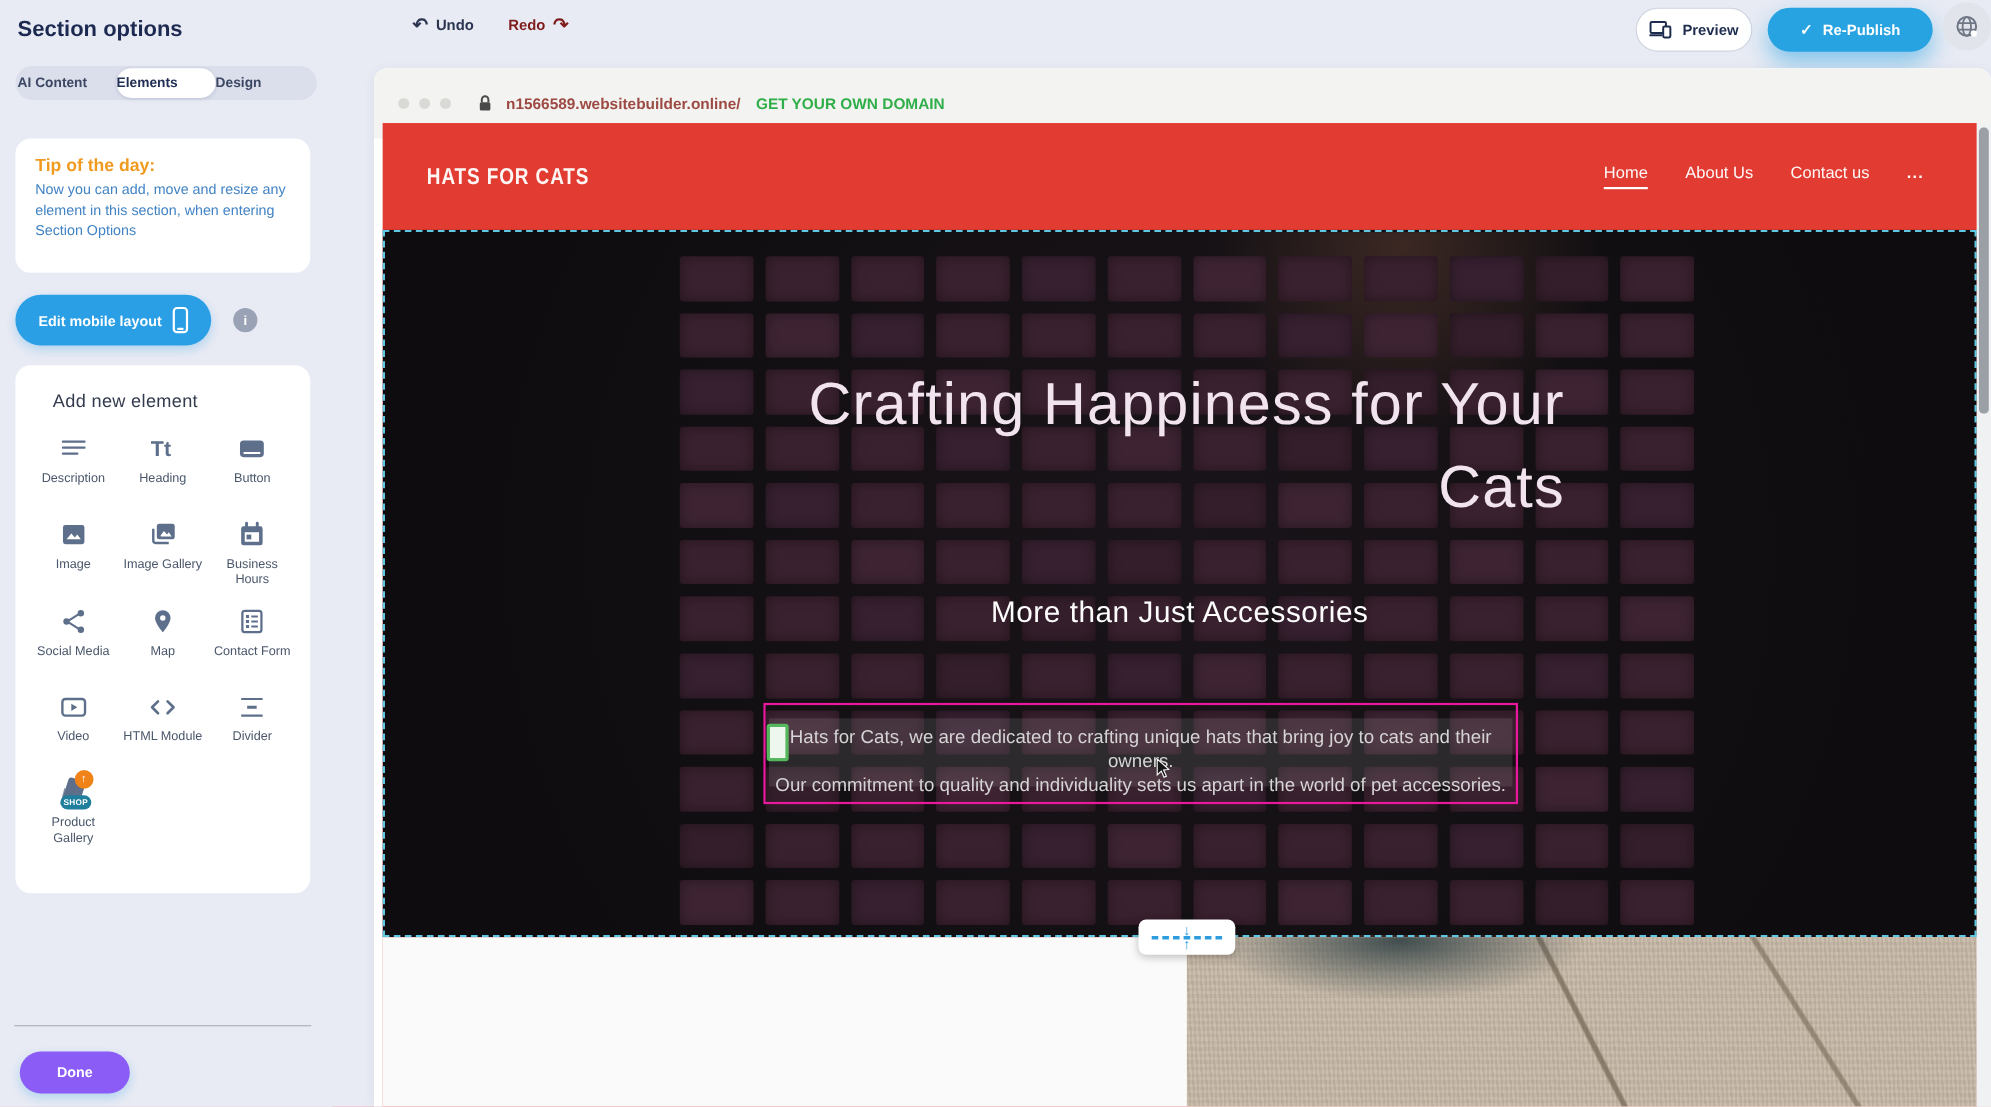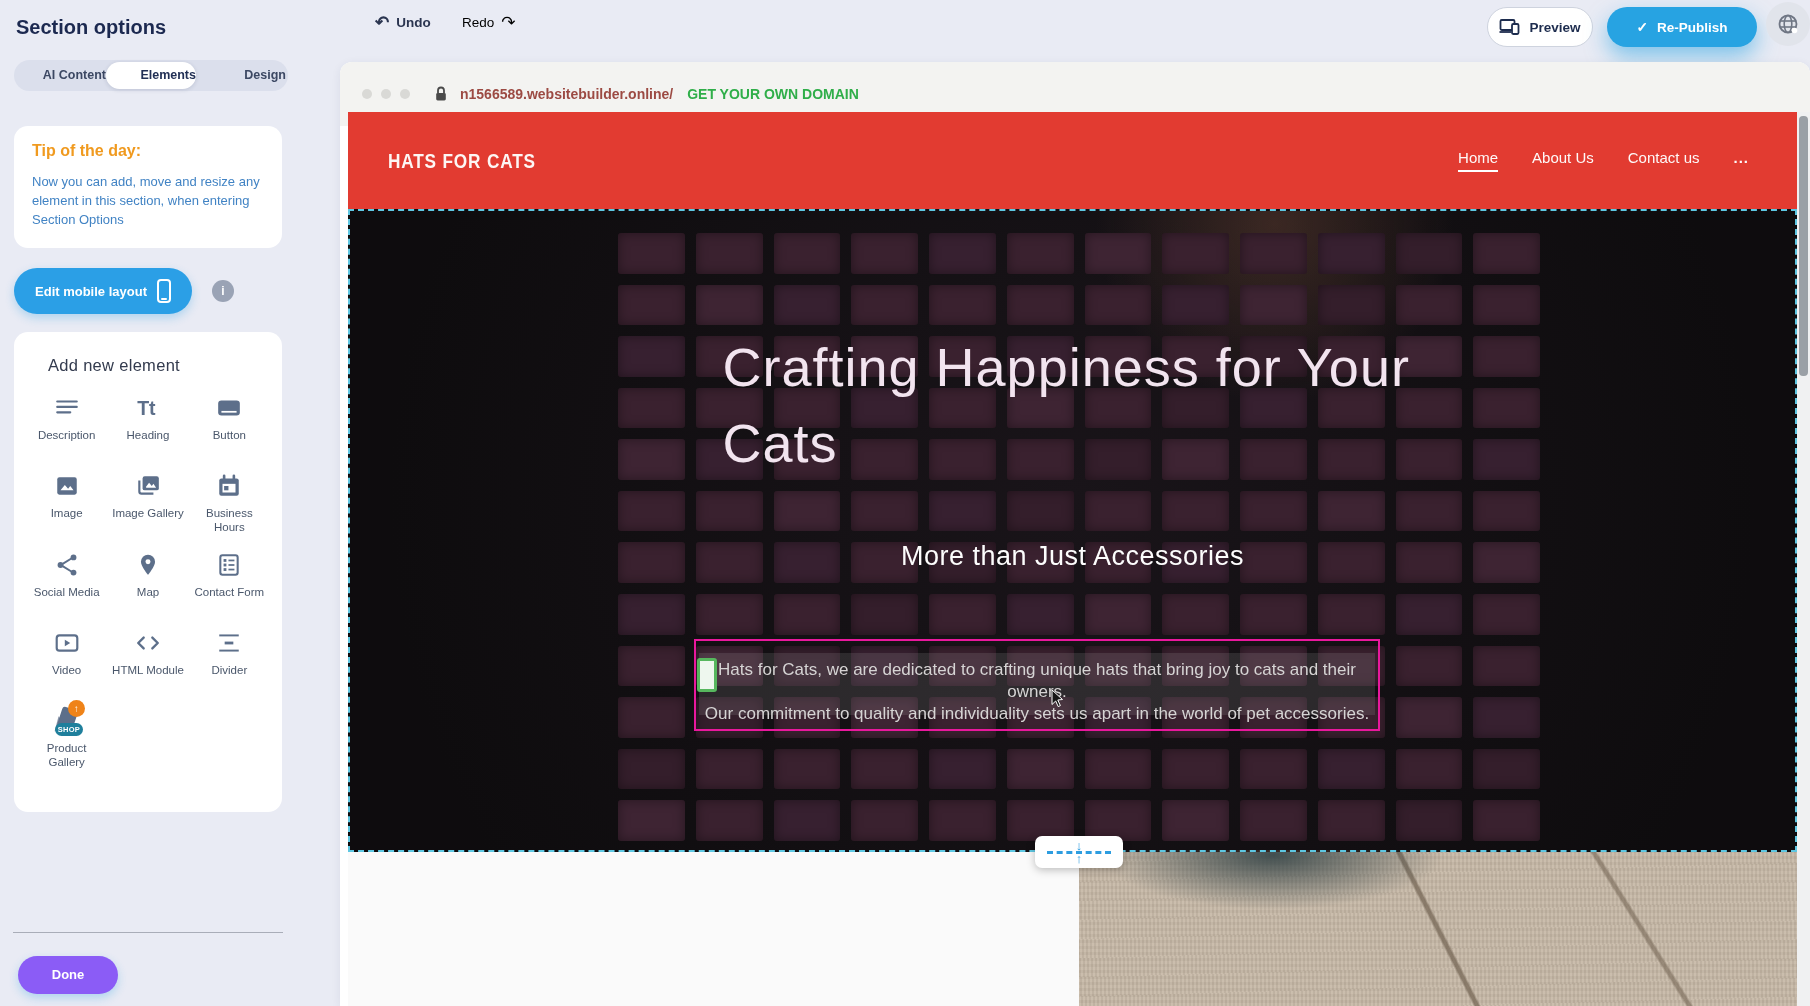--- a/index.html
+++ b/index.html
@@ -3,25 +3,25 @@
 <meta charset="utf-8">
 <style>
   * { margin:0; padding:0; box-sizing:border-box; }
   html,body { width:1810px; height:1006px; overflow:hidden;
     font-family:"Liberation Sans", sans-serif; background:#e9ebf4; }
 
   
   .left-panel { position:absolute; left:0; top:0; width:302px; height:1006px; background:#e9ebf4; z-index:5; }
   .panel-title { position:absolute; left:16px; top:16px; font-size:20px; font-weight:700; color:#1c2950; }
   .tabs { position:absolute; left:14px; top:60px; width:274px; height:31px; background:#dbdfec; border-radius:16px; display:flex; align-items:center; padding:2px; }
-  .tab { flex:1; text-align:right; font-size:12.5px; font-weight:700; color:#3c4863; height:27px; line-height:27px; border-radius:14px; cursor:pointer; }
+  .tab { flex:1; text-align:left; font-size:12.5px; font-weight:700; color:#3c4863; height:27px; line-height:27px; border-radius:14px; cursor:pointer; }
   .tab.active { background:#ffffff; color:#223055; box-shadow:0 1px 4px rgba(30,40,80,.15); }
 
   .tip-card { position:absolute; left:14px; top:126px; width:268px; height:122px; background:#ffffff; border-radius:14px; padding:16px 18px; }
-  .tip-title { color:#f09a1f; font-weight:700; font-size:16px; margin-bottom:13px; }
+  .tip-title { color:#f09a1f; font-weight:700; font-size:16px; margin-bottom:3px; }
   .tip-body { color:#4183c4; font-size:13px; line-height:1.45; }
 
   .mobile-btn { position:absolute; left:14px; top:268px; width:178px; height:46px; background:#2b9fe6; border-radius:24px; display:flex; align-items:center; justify-content:center; gap:10px; cursor:pointer; box-shadow:0 4px 10px rgba(43,159,230,.3); }
   .mobile-btn span.lbl { color:#fff; font-size:13px; font-weight:700; }
   .phone-glyph { width:14px; height:24px; border:2px solid #fff; border-radius:4px; position:relative; }
   .phone-glyph:after { content:""; position:absolute; left:2px; bottom:1px; width:6px; height:2px; background:#fff; border-radius:1px; }
   .info-dot { position:absolute; left:212px; top:280px; width:22px; height:22px; border-radius:50%; background:#9aa3b5; color:#fff; font-size:12px; font-weight:700; text-align:center; line-height:22px; cursor:pointer; }
 
   .add-card { position:absolute; left:14px; top:332px; width:268px; height:480px; background:#ffffff; border-radius:14px; padding-top:24px; }
   .add-title { margin-left:34px; font-size:16.5px; color:#333b4e; letter-spacing:.3px; }
@@ -36,21 +36,21 @@
   .pg-shop { position:absolute; left:6px; bottom:0; background:#1f7f9c; color:#fff; font-size:7.5px; font-weight:700; padding:2px 3px; border-radius:8px; letter-spacing:.3px; }
   .pg-up { position:absolute; top:-6px; right:0; width:17px; height:17px; border-radius:50%; background:#ef8318; color:#fff; font-size:10px; font-weight:700; text-align:center; line-height:17px; }
 
   .panel-divider { position:absolute; left:13px; top:932px; width:270px; height:0; border-top:1.5px solid #a9adb8; }
   .done-btn { position:absolute; left:18px; top:956px; width:100px; height:38px; background:#8b5cf6; border-radius:19px; color:#fff; font-size:13px; font-weight:700; text-align:center; line-height:38px; cursor:pointer; box-shadow:0 4px 10px rgba(43,159,230,.3); }
 
   
   .topbar { position:absolute; left:302px; top:0; right:0; height:62px; }
   .undo-btn { position:absolute; left:73px; top:12px; display:flex; align-items:center; gap:7px; cursor:pointer; color:#2b3550; font-size:13.5px; font-weight:700; }
   .undo-glyph { font-size:17px; font-weight:700; }
-  .redo-btn { position:absolute; left:160px; top:12px; display:flex; align-items:center; gap:7px; cursor:pointer; color:#000000; font-size:13.5px; font-weight:400; }
+  .redo-btn { position:absolute; left:160px; top:12px; display:flex; align-items:center; gap:7px; cursor:pointer; color:#7f1d1d; font-size:13.5px; font-weight:700; }
   .redo-glyph { font-size:17px; }
   .preview-btn { position:absolute; right:217px; top:7px; width:106px; height:40px; background:#fff; border:1.5px solid #ced3de; border-radius:21px; display:flex; align-items:center; justify-content:center; gap:8px; cursor:pointer; color:#1d2c4e; font-size:13.5px; font-weight:700; }
   .republish-btn { position:absolute; right:53px; top:7px; width:150px; height:40px; background:#27a3e2; border-radius:21px; display:flex; align-items:center; justify-content:center; gap:9px; cursor:pointer; color:#fff; font-size:13.5px; font-weight:700; box-shadow:0 10px 22px rgba(39,163,226,.55); }
   .check-glyph { font-size:14px; font-weight:700; }
   .globe-btn { position:absolute; right:0px; top:2px; width:44px; height:44px; border-radius:50%; background:#e1e4eb; display:flex; align-items:center; justify-content:center; cursor:pointer; }
 
   
   .browser { position:absolute; left:340px; top:62px; width:1470px; height:944px; background:#ffffff; border-radius:12px 12px 0 0; overflow:hidden; box-shadow:0 2px 10px rgba(40,50,90,.08); }
   .chrome { position:absolute; left:0; top:0; width:100%; height:64px; background:#f3f3f1; display:flex; align-items:center; }
   .traffic { display:flex; gap:9px; margin-left:22px; }
@@ -74,21 +74,21 @@
   .hero { position:absolute; left:0; top:97px; width:1449px; height:643px;
     background: radial-gradient(circle at 64% 2%, rgba(150,95,70,.30), rgba(150,95,70,0) 16%),
                 radial-gradient(circle at 50% 45%, #191419, #0e0c0e 85%);
     border:2px dashed #5ec7e2; }
   .tile-grid { position:absolute; left:268px; top:22px; width:922px; height:608px; display:grid; grid-template-columns:repeat(12,1fr); grid-template-rows:repeat(12,1fr); gap:11px; }
   .tile { background:#3a212f; border-radius:3px; box-shadow:inset 0 0 12px rgba(0,0,0,.4); }
   .tile:nth-child(5n) { background:#372030; }
   .tile:nth-child(7n) { background:#3e2433; }
   .tile:nth-child(11n) { background:#341e2b; }
 
-  .hero-heading { position:absolute; left:50%; top:118px; transform:translateX(-50%); width:700px; text-align:left; color:#f2e4ef; font-size:54px; line-height:76px; letter-spacing:1px; cursor:pointer; }
+  .hero-heading { position:absolute; left:50%; top:118px; transform:translateX(-50%); width:700px; text-align:right; color:#f2e4ef; font-size:54px; line-height:76px; letter-spacing:1px; cursor:pointer; }
   .hero-sub { position:absolute; left:0; top:330px; width:100%; text-align:center; color:#fdfdfd; font-size:27px; letter-spacing:.5px; cursor:pointer; }
 
   .hero-textbox { position:absolute; left:344px; top:428px; width:686px; height:92px; border:2px solid #e9189d; cursor:pointer; }
   .textbox-panel { position:absolute; left:3px; right:3px; top:12px; bottom:14px; background:rgba(175,175,175,.16); }
   .textbox-lines { position:absolute; left:0; top:18px; width:100%; text-align:center; color:#d6d4d4; font-size:17px; line-height:22px; }
   .green-handle { position:absolute; left:1px; top:17px; width:20px; height:34px; background:#eef7ee; border:3px solid #57b75e; border-radius:3px; cursor:grab; }
 
   .cursor-arrow { position:absolute; left:703px; top:578px; z-index:20; }
 
   .section-handle { position:absolute; left:687px; top:724px; width:88px; height:32px; background:#ffffff; border-radius:7px; box-shadow:0 2px 8px rgba(0,0,0,.25); z-index:15; display:flex; flex-direction:column; align-items:center; justify-content:center; cursor:ns-resize; }

